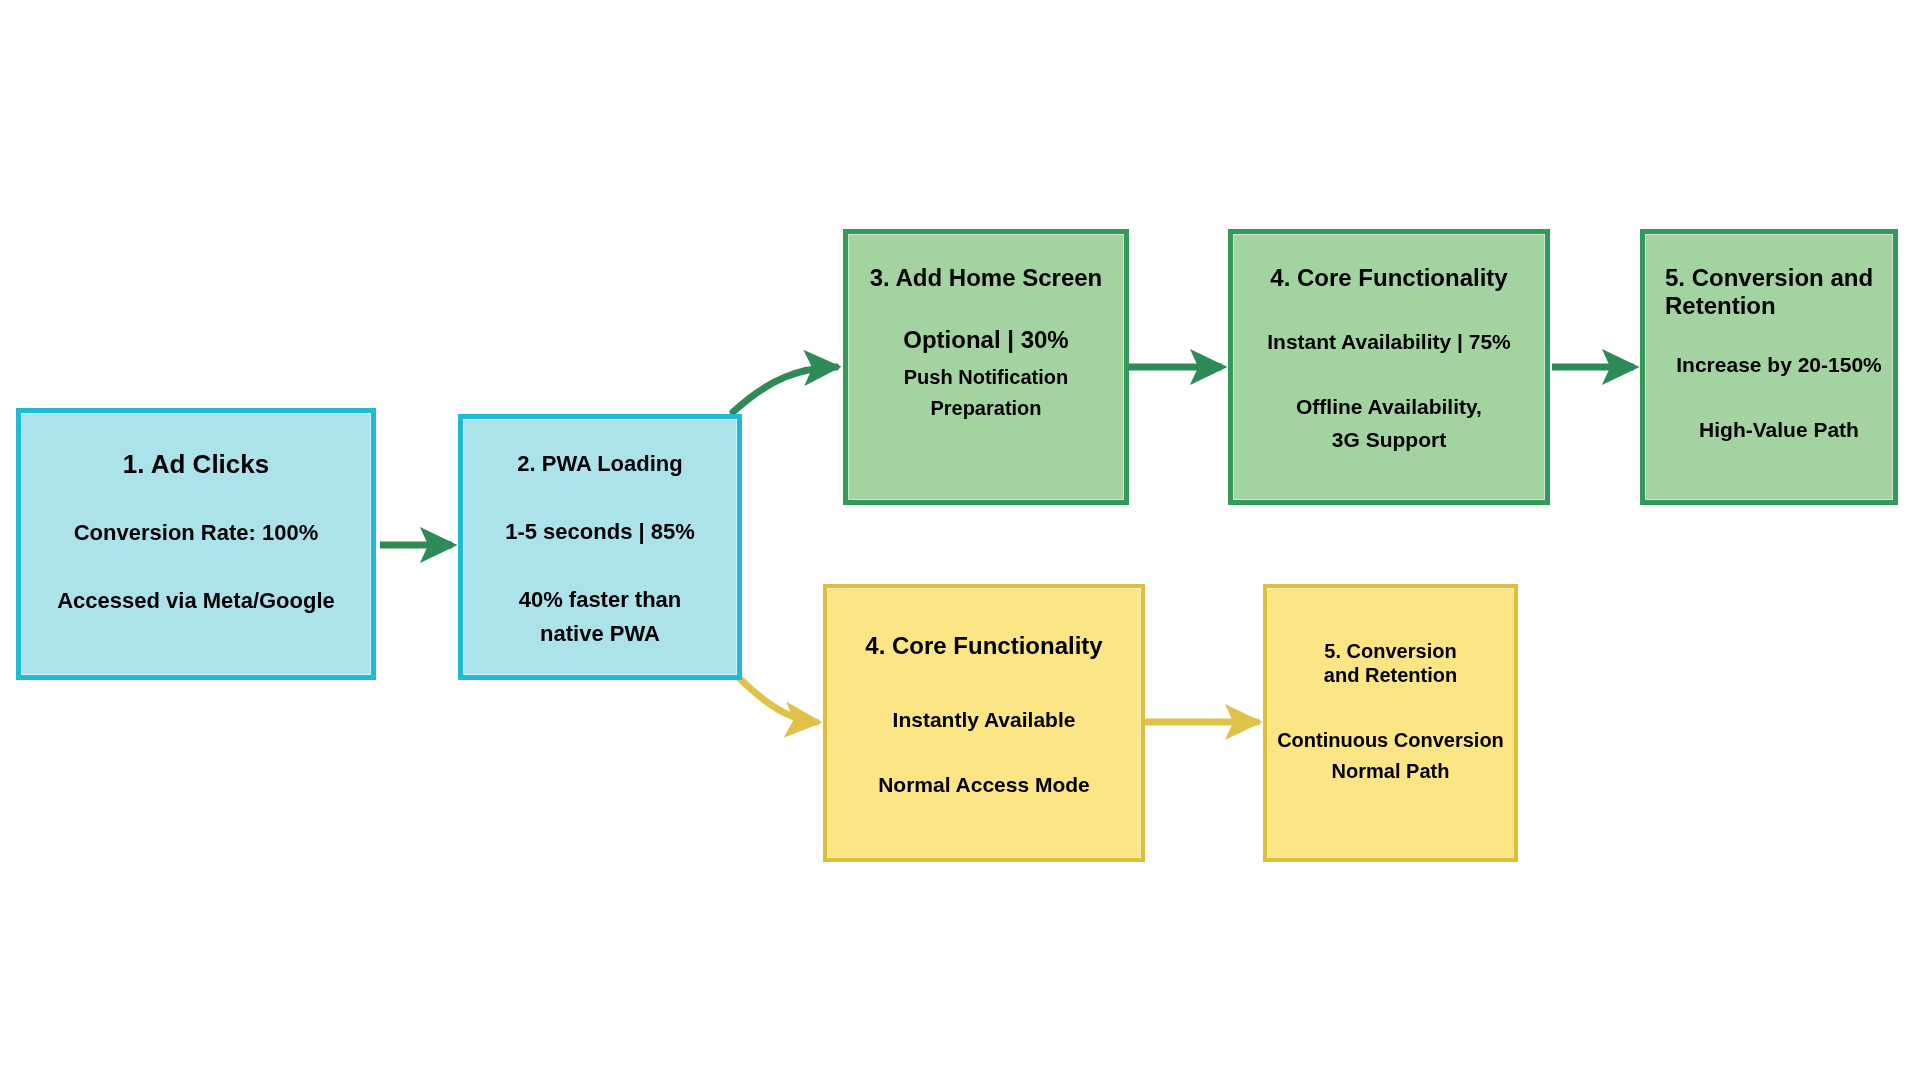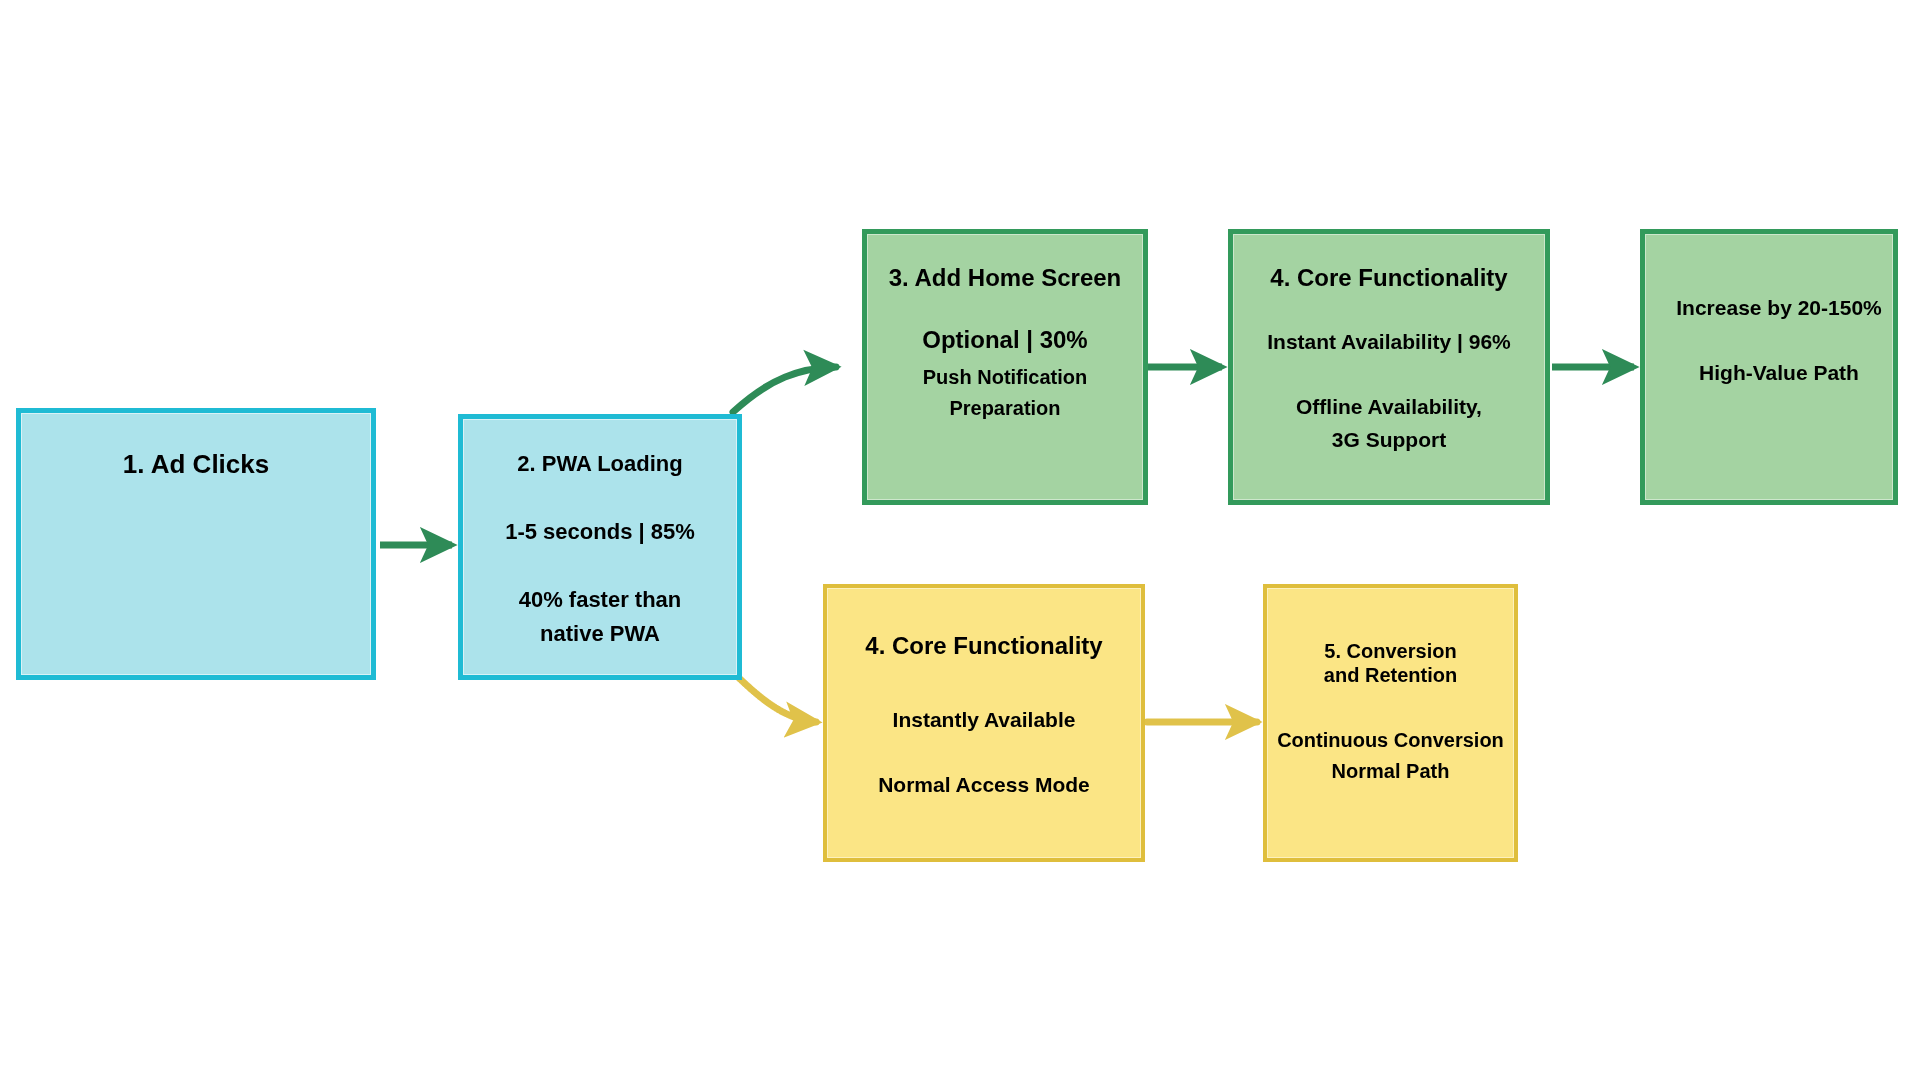--- a/index.html
+++ b/index.html
@@ -59,21 +59,21 @@
   
   .node.yellow {
     background: #FBE585;
     border: 4px solid #DFBE3C;
     box-shadow: 0 0 0 1px rgba(255,255,255,0.45) inset;
   }
 
   
   #node-1 { left: 16px;   top: 408px; width: 360px;  height: 272px; padding-top: 36px; }
   #node-2 { left: 458px;  top: 414px; width: 284px;  height: 266px; padding-top: 32px; }
-  #node-3 { left: 862px;  top: 229px; width: 286px;  height: 276px; padding-top: 30px; }
+  #node-3 { left: 843px;  top: 229px; width: 286px;  height: 276px; padding-top: 30px; }
   #node-4 { left: 1228px; top: 229px; width: 322px;  height: 276px; padding-top: 30px; }
   #node-5 { left: 1640px; top: 229px; width: 258px;  height: 276px; padding-top: 30px; align-items: flex-start; }
   #node-4b { left: 823px;  top: 584px; width: 322px; height: 278px; padding-top: 44px; }
   #node-5b { left: 1263px; top: 584px; width: 255px; height: 278px; padding-top: 52px; }
 
   #node-1 .title { font-size: 26px; }
   #node-1 .detail { font-size: 22px; margin-top: 36px; }
 
   #node-2 .title { font-size: 22px; }
   #node-2 .detail { font-size: 22px; margin-top: 38px; }
@@ -130,46 +130,51 @@
       <path d="M 738 677 C 768 706 790 720 817 722" fill="none" stroke="#E0C24A" stroke-width="7" stroke-linecap="round" stroke-dasharray="0.2 1.5" marker-end="url(#arrow-yellow)"></path>
     </g>
 
     <g>
       <line x1="1147" y1="722" x2="1257" y2="722" stroke="#E0C24A" stroke-width="7" stroke-linecap="round" stroke-dasharray="0.2 1.6" marker-end="url(#arrow-yellow)"></line>
     </g>
   </svg>
 
   <div class="node blue" id="node-1">
     <div class="title">1. Ad Clicks</div>
+    <div class="detail">Conversion Rate: 100%
+
+Accessed via Meta/Google</div>
   </div>
 
   <div class="node blue" id="node-2">
     <div class="title">2. PWA Loading</div>
     <div class="detail">1-5 seconds | 85%
 
 40% faster than
 native PWA</div>
   </div>
 
   <div class="node green" id="node-3">
     <div class="title">3. Add Home Screen</div>
     <div class="detail-strong">Optional | 30%</div>
     <div class="detail">Push Notification
 Preparation</div>
   </div>
 
   <div class="node green" id="node-4">
     <div class="title">4. Core Functionality</div>
-    <div class="detail">Instant Availability | 96%
+    <div class="detail">Instant Availability | 75%
 
 Offline Availability,
 3G Support</div>
   </div>
 
   <div class="node green" id="node-5">
+    <div class="title">5. Conversion and
+Retention</div>
     <div class="detail">Increase by 20-150%
 
 High-Value Path</div>
   </div>
 
   <div class="node yellow" id="node-4b">
     <div class="title">4. Core Functionality</div>
     <div class="detail">Instantly Available
 
 Normal Access Mode</div>

